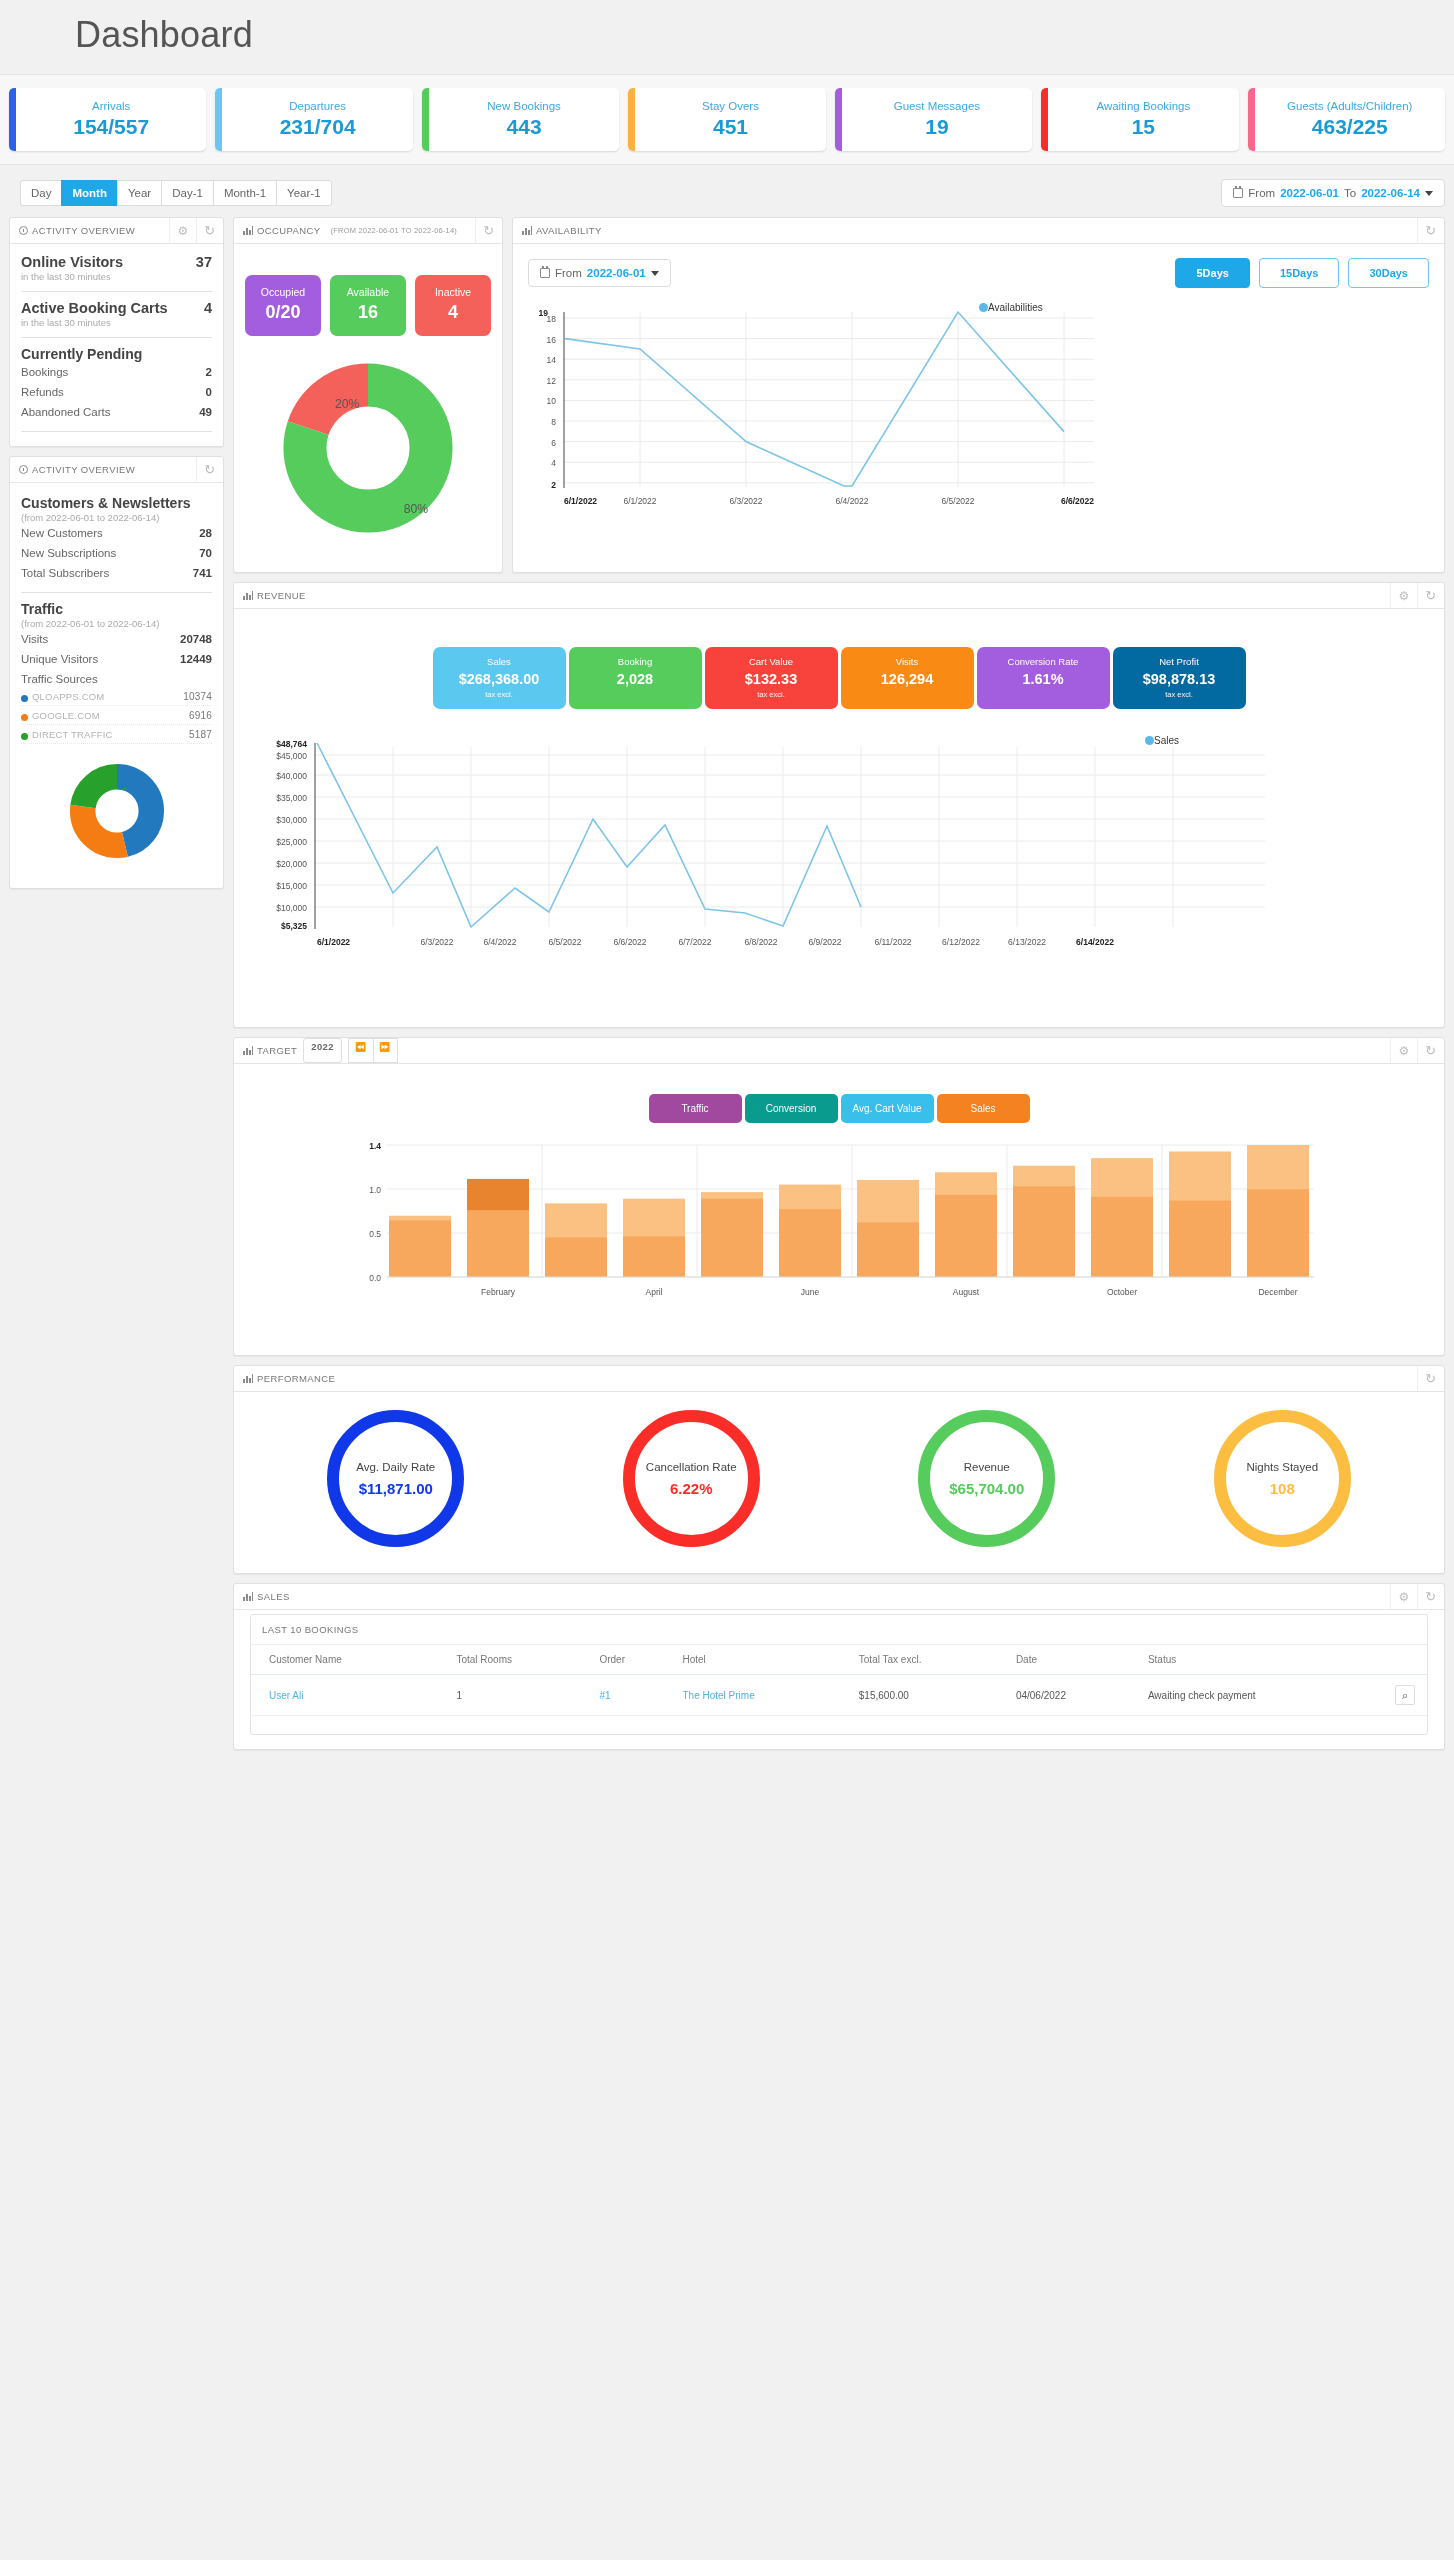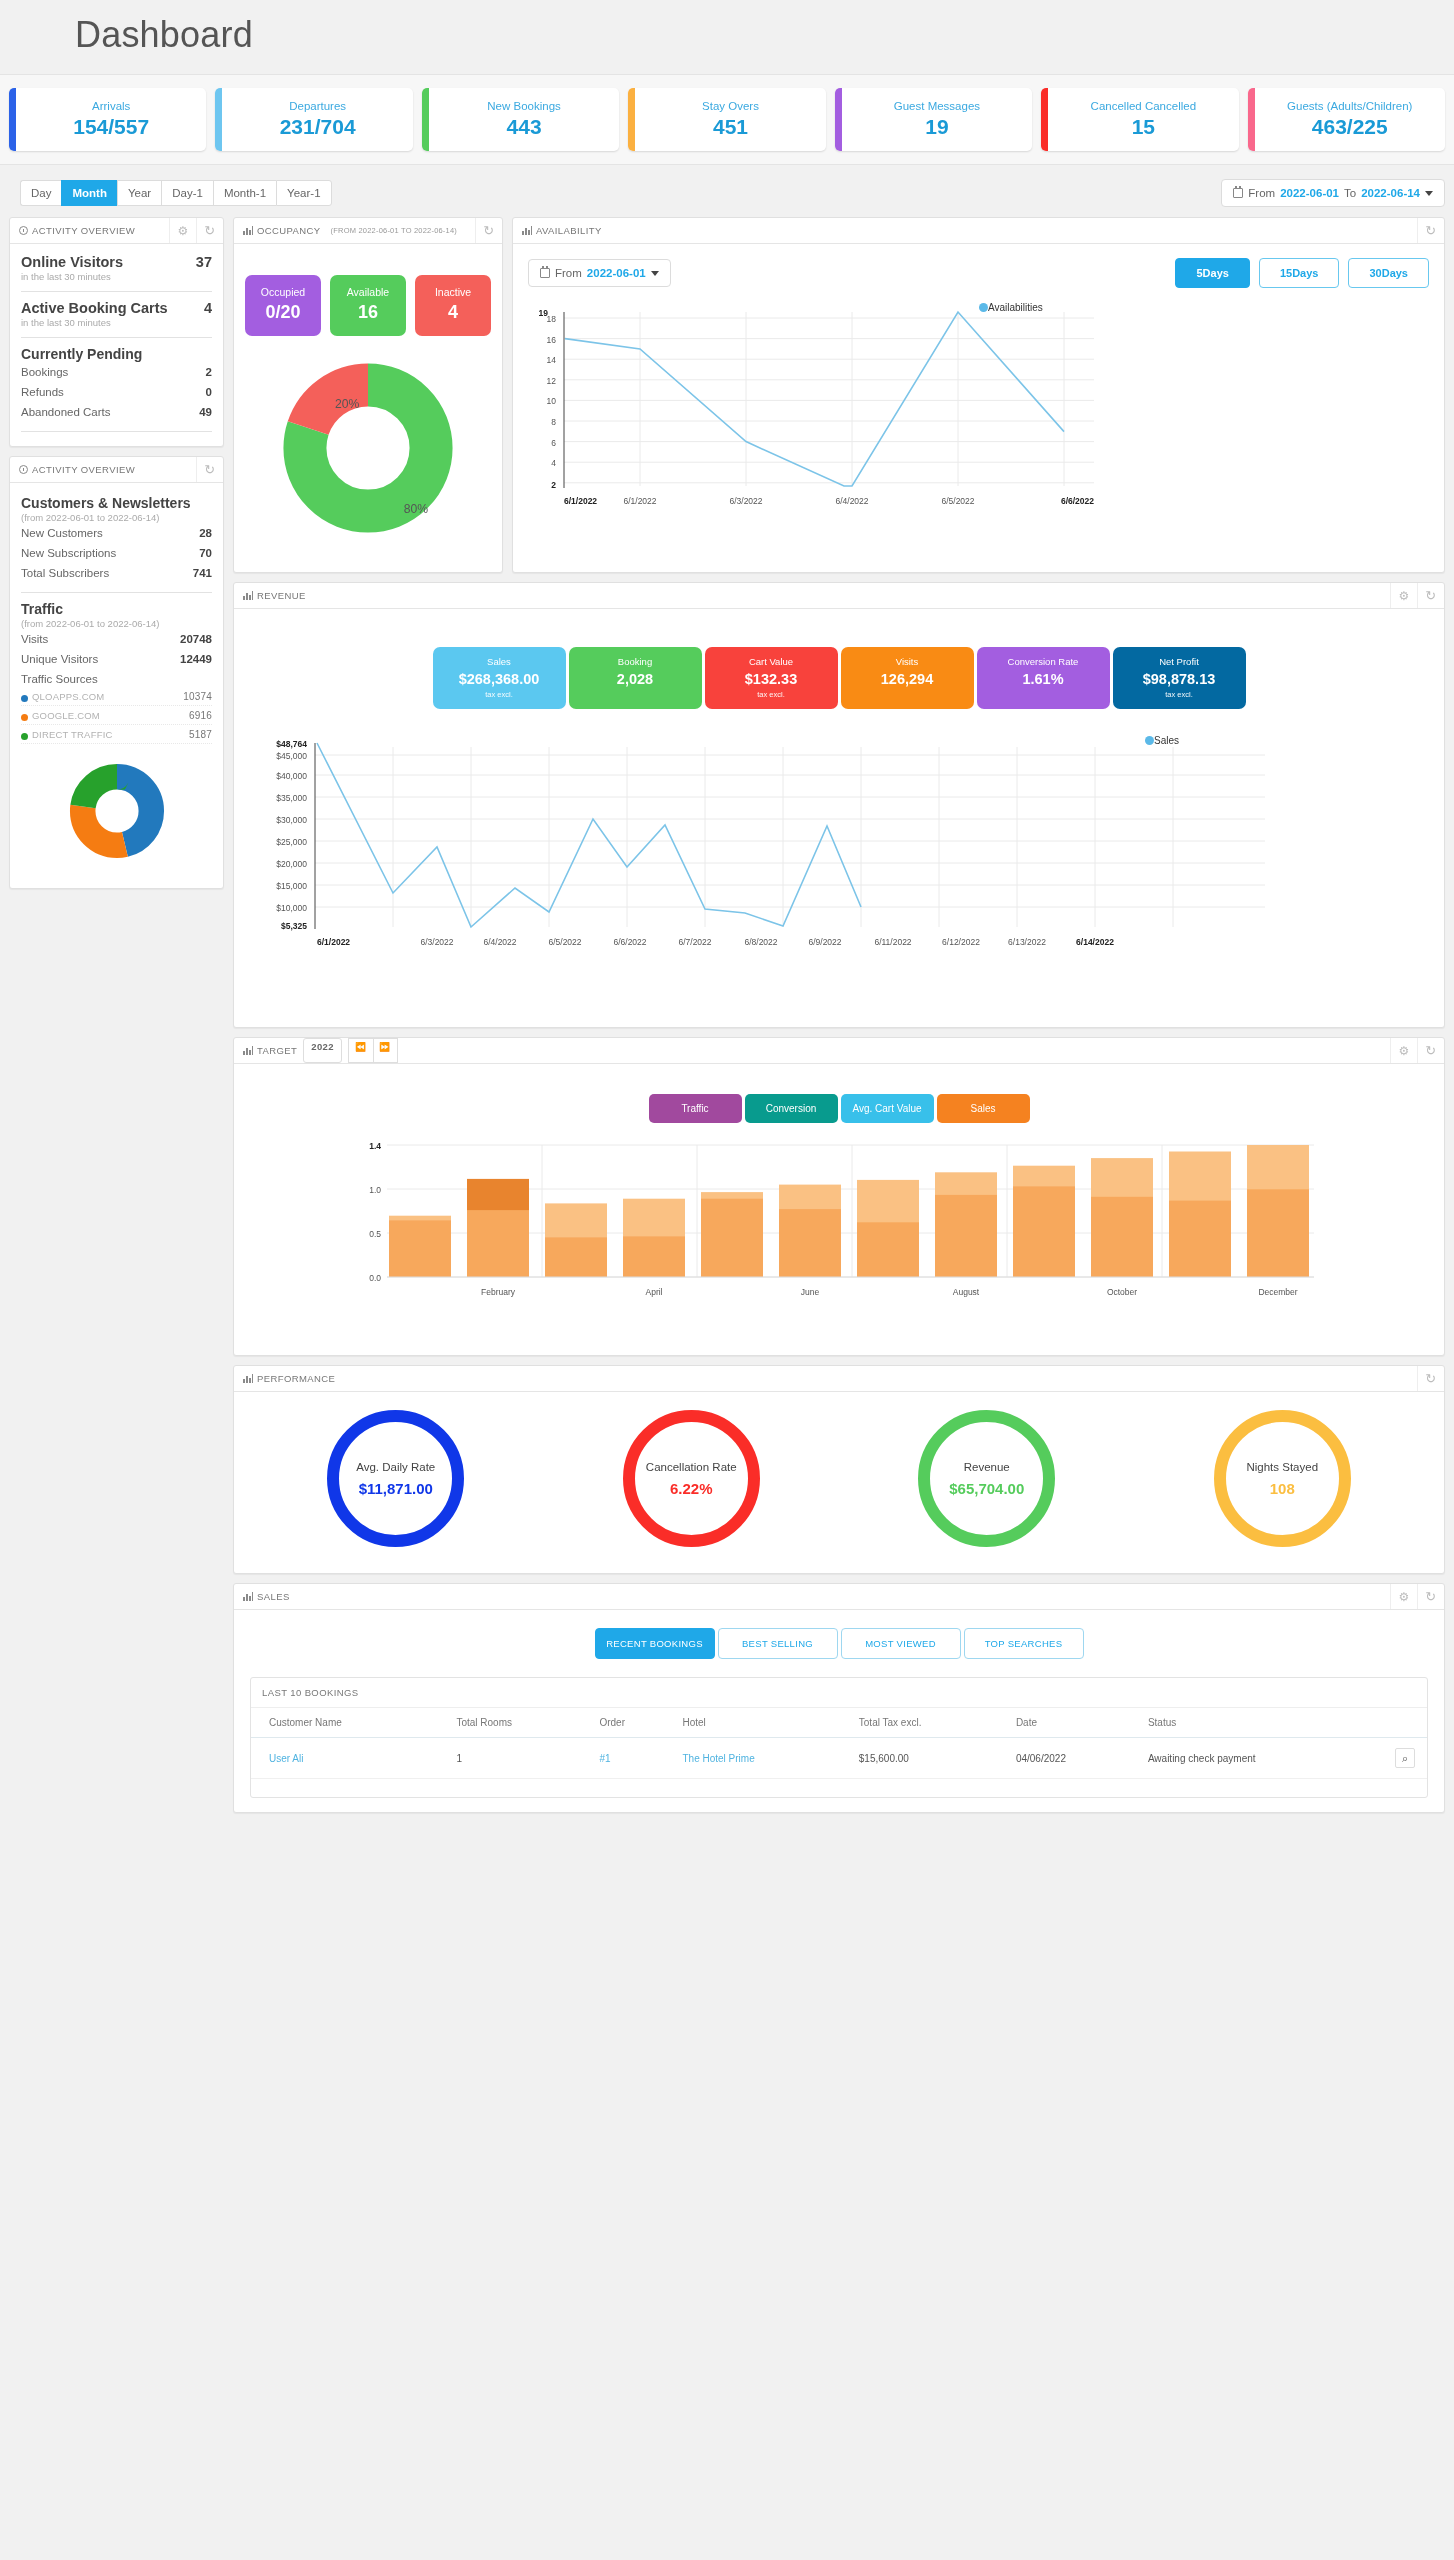--- a/index.html
+++ b/index.html
@@ -241,21 +241,21 @@
   <div class="kpi-card">
     <div class="kpi-bar" style="background:#a35ee0"></div>
     <div class="kpi-body">
       <div class="kpi-label">Guest Messages</div>
       <div class="kpi-value">19</div>
     </div>
   </div>
   <div class="kpi-card">
     <div class="kpi-bar" style="background:#fa2d28"></div>
     <div class="kpi-body">
-      <div class="kpi-label">Cancelled Cancelled</div>
+      <div class="kpi-label">Awaiting Bookings</div>
       <div class="kpi-value">15</div>
     </div>
   </div>
   <div class="kpi-card">
     <div class="kpi-bar" style="background:#f9688c"></div>
     <div class="kpi-body">
       <div class="kpi-label">Guests (Adults/Children)</div>
       <div class="kpi-value">463/225</div>
     </div>
   </div>
@@ -776,26 +776,20 @@
               <i></i>
             </span>
           <span>SALES</span>
         </span>
         <span class="ph-actions">
           <span class="ph-act gear-ico">⚙</span>
           <span class="ph-act refresh-ico">↻</span>
         </span>
       </div>
       <div class="panel-body" style="padding:0">
-        <div class="sales-tabs">
-          <div class="sales-tab active">RECENT BOOKINGS</div>
-          <div class="sales-tab">BEST SELLING</div>
-          <div class="sales-tab">MOST VIEWED</div>
-          <div class="sales-tab">TOP SEARCHES</div>
-        </div>
         <div class="inner-panel">
           <div class="inner-head">LAST 10 BOOKINGS</div>
           <table class="tbl">
             <thead>
               <tr>
                 <th style="padding-left:18px">Customer Name</th>
                 <th>Total Rooms</th>
                 <th>Order</th>
                 <th>Hotel</th>
                 <th>Total Tax excl.</th>

